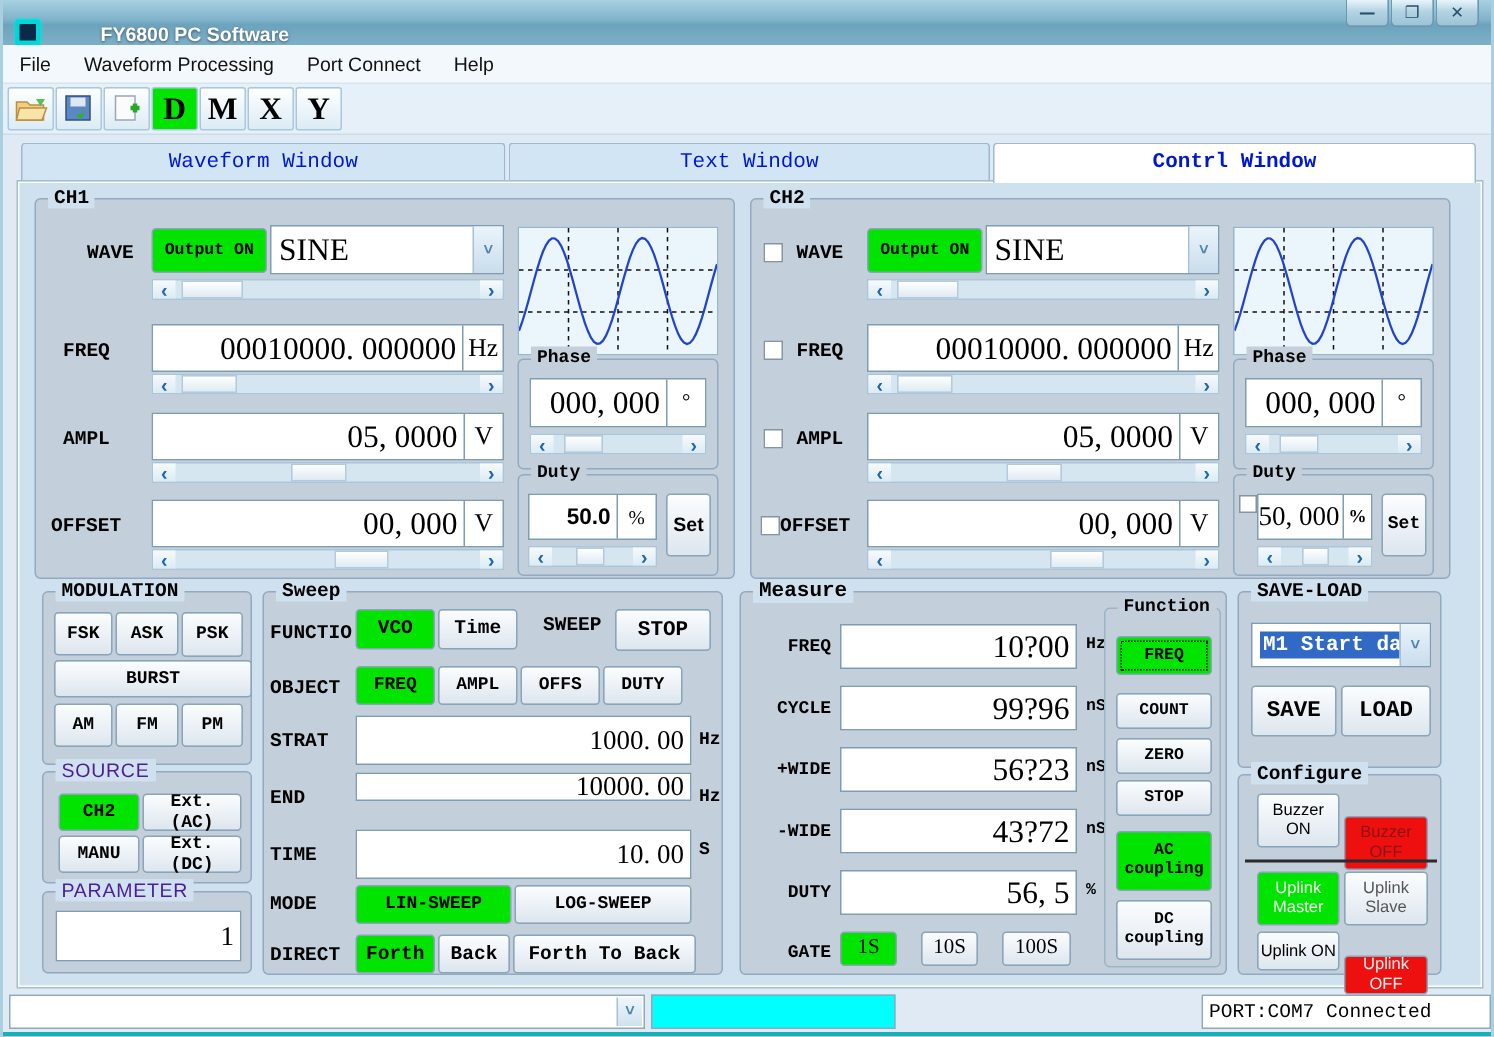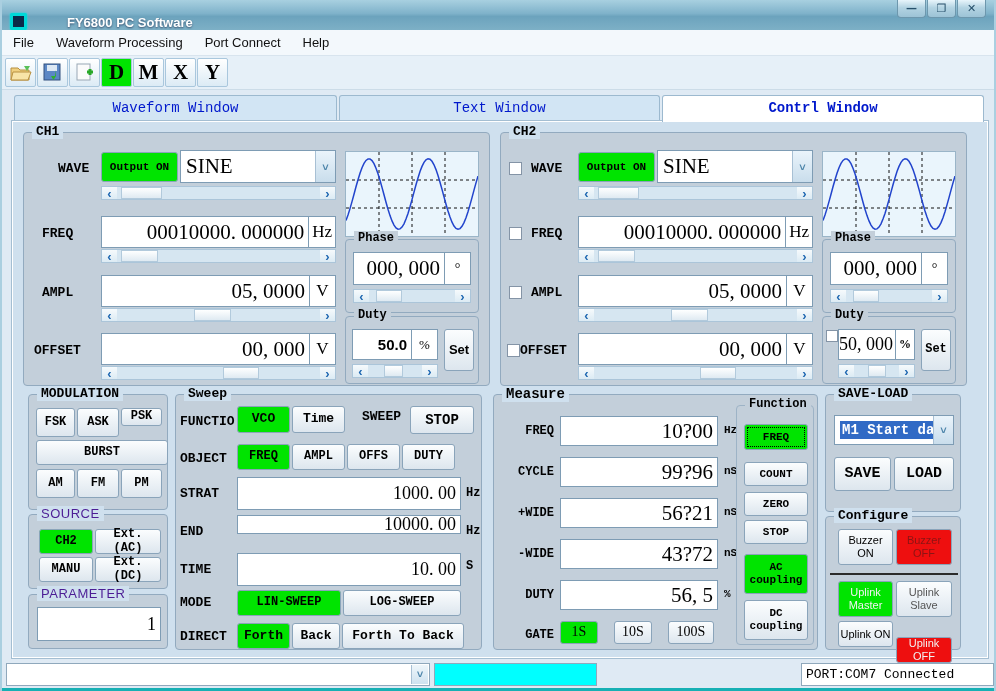--- a/index.html
+++ b/index.html
@@ -49,21 +49,21 @@
 
   .lbl { position:absolute; font-family:"Liberation Mono", monospace; font-weight:bold; font-size:13px; color:#000; white-space:nowrap; }
   .unit-lbl { position:absolute; font-family:"Liberation Mono", monospace; font-weight:bold; font-size:12px; color:#000; }
 
   .btn { position:absolute; display:flex; align-items:center; justify-content:center; text-align:center;
          background:linear-gradient(#fbfdfe,#dde6ee); border:1px solid #8aa4ba; border-radius:3px;
          font-family:"Liberation Mono", monospace; font-weight:bold; font-size:12px; color:#000; cursor:pointer;
          white-space:pre-line; line-height:1.15; }
   .btn.green { background:#00e400; }
   .btn.red { background:#ee0f0f; }
-  .btn.txt-darkred { color:#8c1414; }
+  .btn.txt-darkred { color:#8c1414;margin-top:15px; }
   .btn.txt-white { color:#f2f2f2; }
   .btn.txt-gray { color:#555; }
   .btn.sans { font-family:"Liberation Sans", sans-serif; font-weight:normal; font-size:11px; }
   .btn.focus-dotted { outline:1px dotted #000; outline-offset:-4px; }
 
   .field { position:absolute; background:#fff; border:1px solid #7e9cb4; display:flex; align-items:center;
            font-family:"Liberation Serif", serif; }
   .fval { flex:1; text-align:right; font-size:21px; padding-right:4px; white-space:nowrap; overflow:hidden; }
   .funit { border-left:1px solid #7e9cb4; align-self:stretch; display:flex; align-items:center; justify-content:center;
            font-size:17px; padding:0 3px; min-width:26px; }
@@ -365,21 +365,21 @@
             <span class="sb-thumb" style="left:52%;width:18%"></span>
           </span>
         <span class="sb-a">›</span>
       </div>
     </div>
 
     <div class="group" style="left:15px;top:272px;width:140px;height:116px">
       <div class="group-label">MODULATION</div>
       <div class="btn" style="left:7px;top:13px;width:39px;height:29px">FSK</div>
       <div class="btn" style="left:48px;top:13px;width:42px;height:29px">ASK</div>
-      <div class="btn" style="left:92px;top:13px;width:41px;height:18px">PSK</div>
+      <div class="btn" style="left:92px;top:13px;width:41px;height:30px">PSK</div>
       <div class="btn" style="left:7px;top:45px;width:132px;height:25px">BURST</div>
       <div class="btn" style="left:7px;top:74px;width:39px;height:29px">AM</div>
       <div class="btn" style="left:48px;top:74px;width:42px;height:29px">FM</div>
       <div class="btn" style="left:92px;top:74px;width:41px;height:29px">PM</div>
     </div>
 
     <div class="group" style="left:15px;top:392px;width:140px;height:75px">
       <div class="group-label thin">SOURCE</div>
       <div class="btn green" style="left:10px;top:14px;width:54px;height:25px">CH2</div>
       <div class="btn" style="left:66px;top:14px;width:66px;height:25px">Ext. (AC)</div>
@@ -447,21 +447,21 @@
       <div class="unit-lbl" style="left:230px;top:29px;font-size:11px">Hz</div>
 
       <div class="mlbl" style="left:2px;top:70px">CYCLE</div>
       <div class="field" style="left:66px;top:62px;width:158px;height:30px">
         <span class="fval">99?96</span>
       </div>
       <div class="unit-lbl" style="left:230px;top:70px;font-size:11px">nS</div>
 
       <div class="mlbl" style="left:2px;top:111px">+WIDE</div>
       <div class="field" style="left:66px;top:103px;width:158px;height:30px">
-        <span class="fval">56?21</span>
+        <span class="fval">56?23</span>
       </div>
       <div class="unit-lbl" style="left:230px;top:111px;font-size:11px">nS</div>
 
       <div class="mlbl" style="left:2px;top:152px">-WIDE</div>
       <div class="field" style="left:66px;top:144px;width:158px;height:30px">
         <span class="fval">43?72</span>
       </div>
       <div class="unit-lbl" style="left:230px;top:152px;font-size:11px">nS</div>
 
       <div class="mlbl" style="left:2px;top:193px">DUTY</div>

